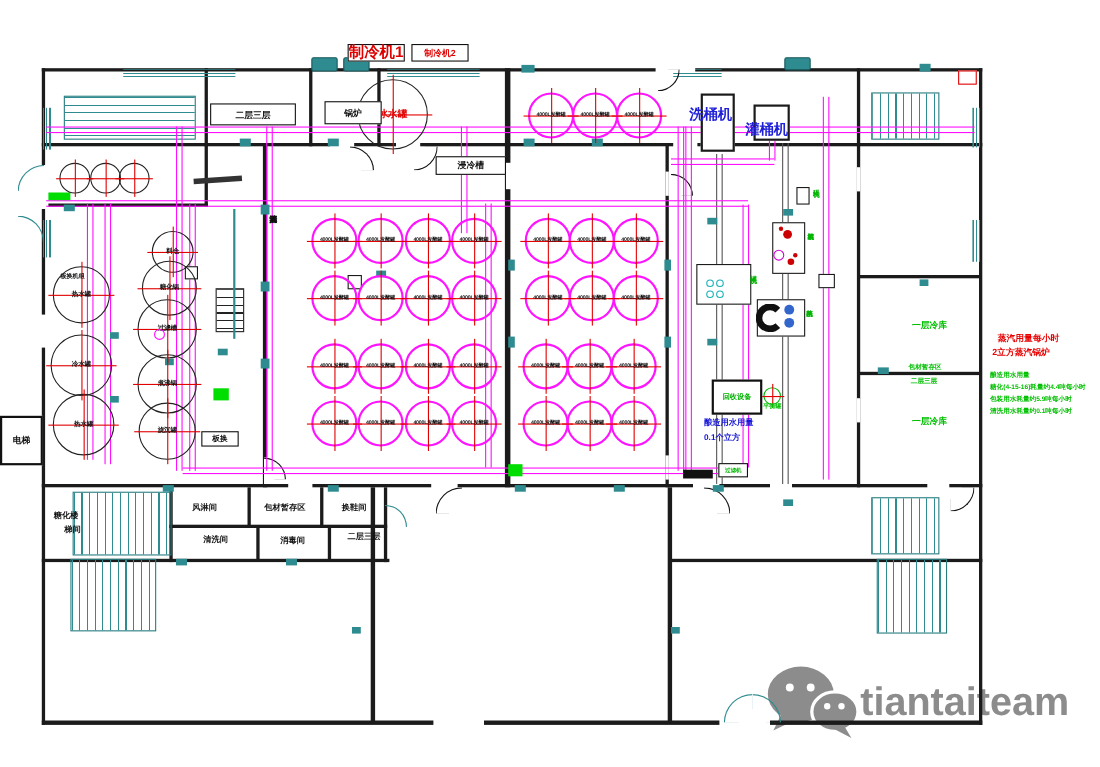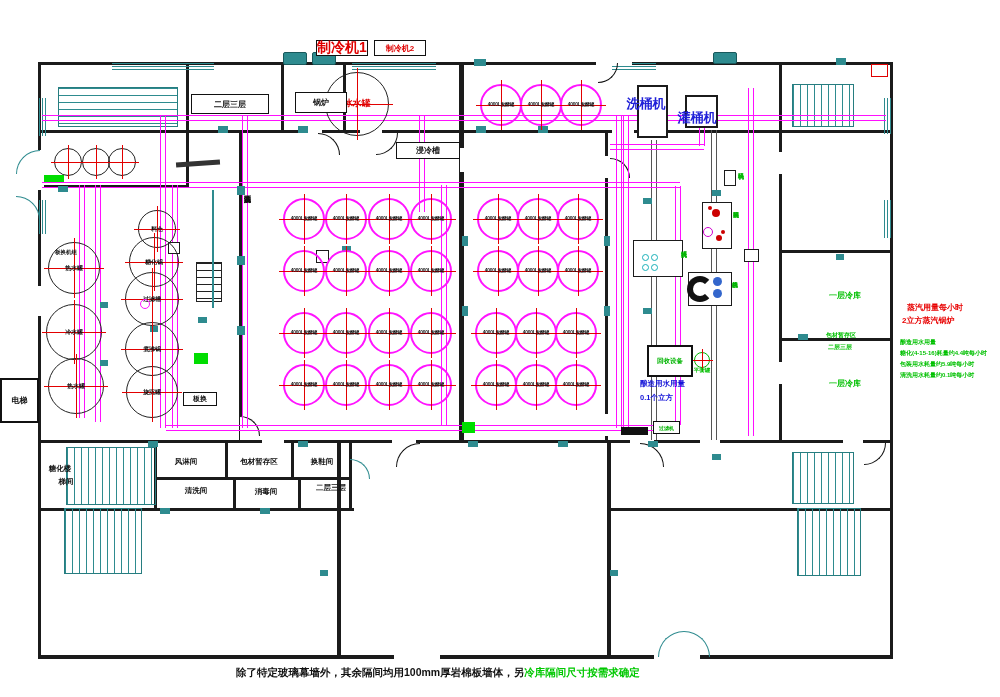--- a/index.html
+++ b/index.html
@@ -34,22 +34,32 @@
   .ac{background:#2e8b8f;border:1px solid #18595c;border-radius:2px}
   #footnote{position:absolute;left:236px;top:666px;font-size:10.5px;font-weight:bold;color:#111;white-space:nowrap}
   #footnote .gr{color:#00c800}
   #wm{position:absolute;left:696px;top:604px;display:flex;align-items:center;color:#8c8c8c}
   #wm .wmtext{font-size:36px;font-weight:bold;letter-spacing:0;color:#8c8c8c}
 </style>
 </head>
 <body>
 
 <div id="plan">
-  <div id="footnote">
-    <span>除了特定玻璃幕墙外，其余隔间均用100mm厚岩棉板墙体，另</span><span class="gr">冷库隔间尺寸按需求确定</span>
+  <div id="wm">
+    <svg width="86" height="68" viewBox="0 0 86 68">
+      <ellipse cx="32" cy="27" rx="30" ry="25" fill="#8c8c8c"></ellipse>
+      <polygon points="14,46 7,60 28,50" fill="#8c8c8c"></polygon>
+      <circle cx="22" cy="21" r="3.6" fill="#fff"></circle>
+      <circle cx="41" cy="21" r="3.6" fill="#fff"></circle>
+      <ellipse cx="63" cy="43" rx="21" ry="18" fill="#8c8c8c" stroke="#fff" stroke-width="3"></ellipse>
+      <polygon points="72,57 78,67 61,58" fill="#8c8c8c"></polygon>
+      <circle cx="56" cy="38" r="2.9" fill="#fff"></circle>
+      <circle cx="69" cy="38" r="2.9" fill="#fff"></circle>
+    </svg>
+    <span class="wmtext">tiantaiteam</span>
   </div>
 <div class="abs wall" style="left: 38px; top: 62px; width: 855px; height: 3px;"></div>
     <div class="abs wall" style="left: 38px; top: 655px; width: 855px; height: 4px;"></div>
     <div class="abs wall" style="left: 38px; top: 62px; width: 3px; height: 597px;"></div>
     <div class="abs wall" style="left: 890px; top: 62px; width: 3px; height: 597px;"></div>
     <div class="abs wall" style="left: 38px; top: 130px; width: 855px; height: 3px;"></div>
     <div class="abs wall" style="left: 186px; top: 62px; width: 3px; height: 71px;"></div>
     <div class="abs wall" style="left: 281px; top: 62px; width: 3px; height: 71px;"></div>
     <div class="abs wall" style="left: 343px; top: 62px; width: 3px; height: 71px;"></div>
     <div class="abs wall" style="left: 459px; top: 62px; width: 5px; height: 381px;"></div>

